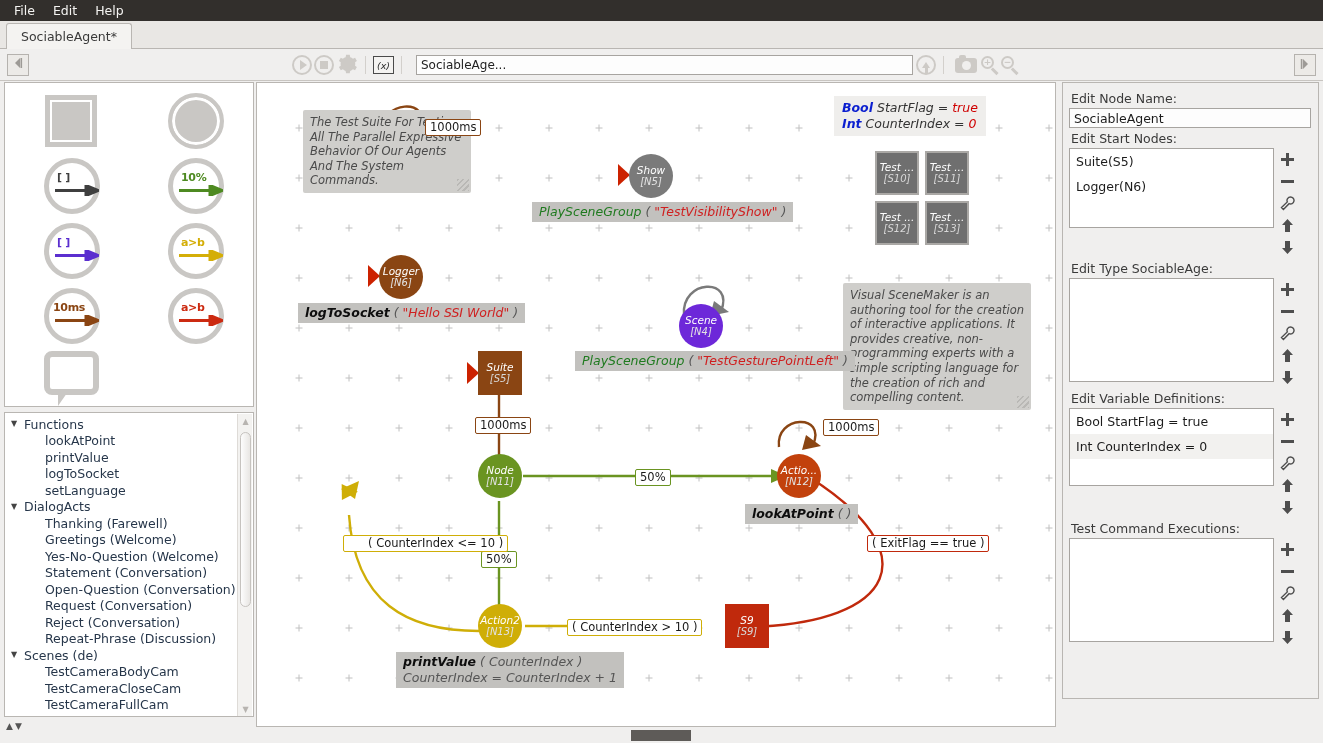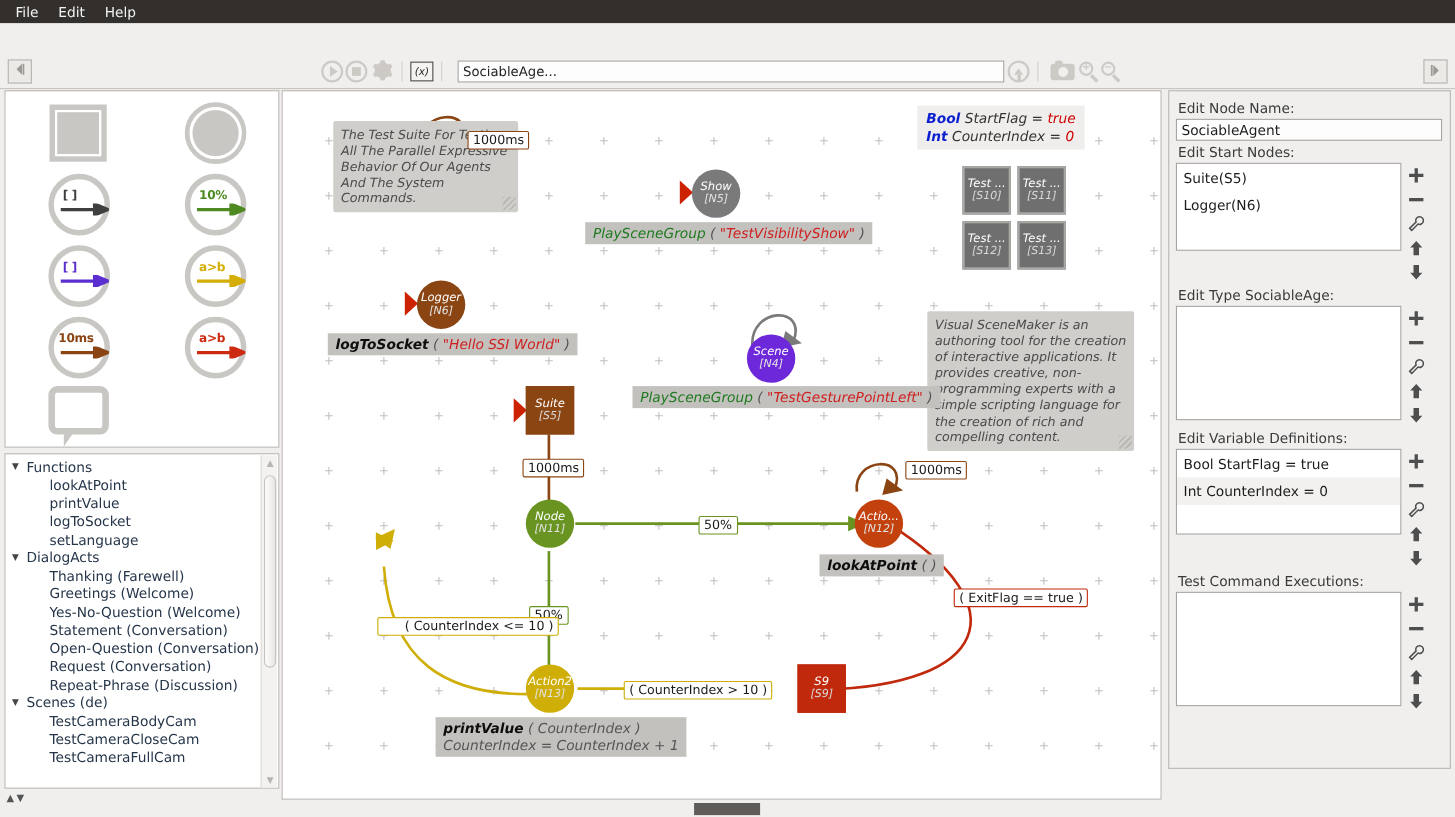--- a/index.html
+++ b/index.html
@@ -287,20 +287,23 @@
 <body>
 
 <div id="app">
 
   <div class="menubar">
     <div class="mi">File</div>
     <div class="mi">Edit</div>
     <div class="mi">Help</div>
   </div>
 
+  <div class="tabstrip">
+    <div class="tab">SociableAgent*</div>
+  </div>
 
   <div class="toolbar">
     <div class="tb-arrowbtn">
       <span>
         <svg width="12" height="12" viewBox="0 0 12 12">
             <path d="M8 1 L3 6 L8 11 Z" fill="#9d9a96"></path>
             <rect x="8.5" y="1" width="1.6" height="10" fill="#9d9a96"></rect>
           </svg>
       </span>
     </div>
@@ -435,20 +438,21 @@
         <div class="tnode group">
           <span class="caret">▼</span>
           <span>DialogActs</span>
         </div>
         <div class="tnode child">Thanking (Farewell)</div>
         <div class="tnode child">Greetings (Welcome)</div>
         <div class="tnode child">Yes-No-Question (Welcome)</div>
         <div class="tnode child">Statement (Conversation)</div>
         <div class="tnode child">Open-Question (Conversation)</div>
         <div class="tnode child">Request (Conversation)</div>
+        <div class="tnode child">Reject (Conversation)</div>
         <div class="tnode child">Repeat-Phrase (Discussion)</div>
 
         <div class="tnode group">
           <span class="caret">▼</span>
           <span>Scenes (de)</span>
         </div>
         <div class="tnode child">TestCameraBodyCam</div>
         <div class="tnode child">TestCameraCloseCam</div>
         <div class="tnode child">TestCameraFullCam</div>
       </div>
@@ -779,21 +783,21 @@
 
       <div class="edgelbl" style="left:566px; top:336px; border-color:#8a4513; color:#1a1a1a;">1000ms</div>
       <div class="nodecirc" style="left:520px; top:371px; background:#c2410c;">
         <span>Actio...</span>
         <span class="id">[N12]</span>
       </div>
       <div class="cmdbox" style="left:488px; top:421px;">
         <span class="fn">lookAtPoint</span><span class="par"> (  )</span>
       </div>
 
-      <div class="edgelbl" style="left:86px; top:478px; border-color:#cfae07; color:#1a1a1a;padding-left:24px;">( CounterIndex &lt;= 10 )</div>
+      <div class="edgelbl" style="left:86px; top:452px; border-color:#cfae07; color:#1a1a1a;padding-left:24px;">( CounterIndex &lt;= 10 )</div>
       <div class="nodecirc" style="left:221px; top:521px; background:#cfae07;">
         <span>Action2</span>
         <span class="id">[N13]</span>
       </div>
       <div class="cmdbox" style="left:139px; top:569px;">
         <div>
           <span class="fn">printValue</span><span class="par"> ( </span><span class="par">CounterIndex</span><span class="par"> )</span>
         </div>
         <div class="par">
           <span style="font-style:italic;">CounterIndex = CounterIndex + 1</span>

